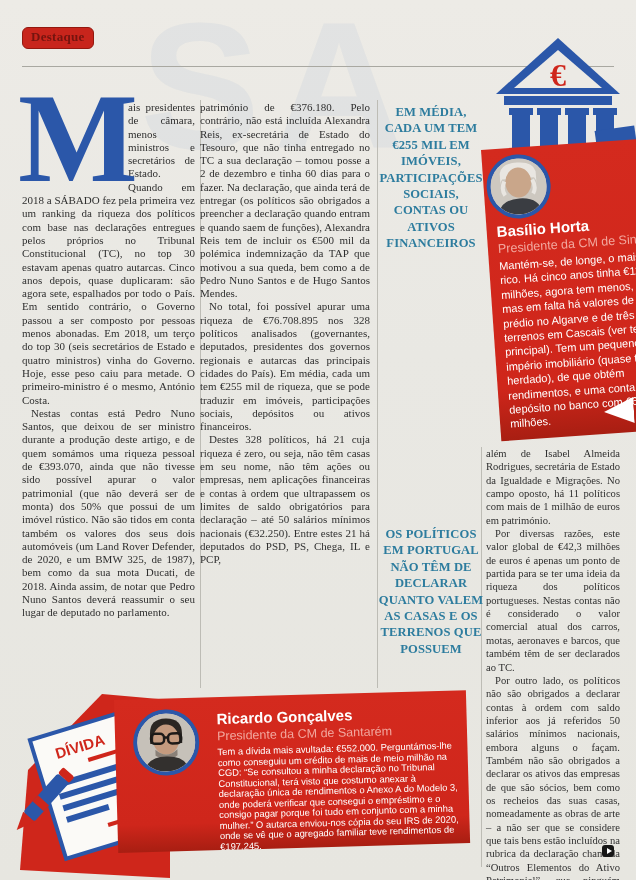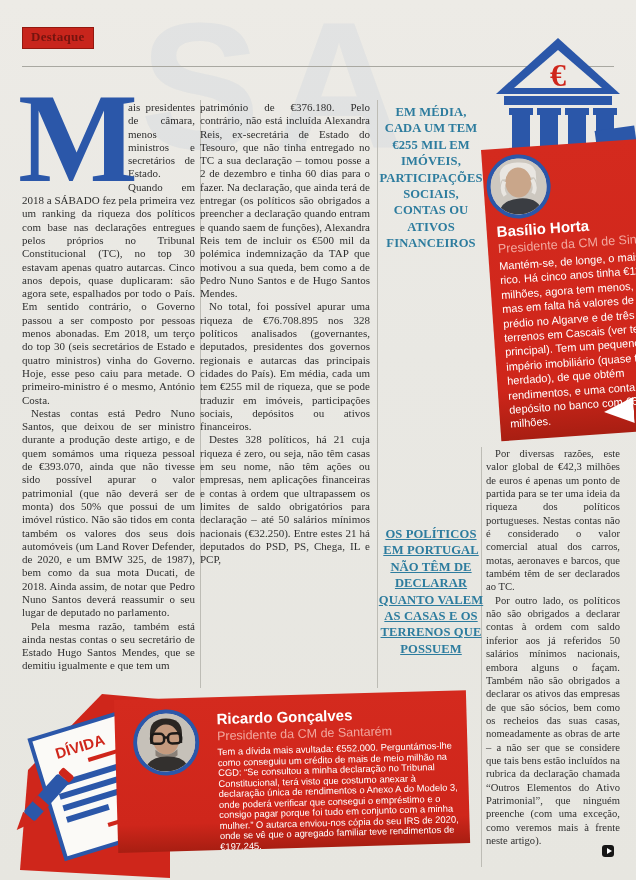--- a/index.html
+++ b/index.html
@@ -1,41 +1,41 @@
 <!DOCTYPE html>
 <html><head>
 <meta charset="utf-8">
 <style>
   html,body{margin:0;padding:0;}
   .page{position:relative;width:636px;height:880px;overflow:hidden;
         background:linear-gradient(180deg,#edebe6 0%,#e9e8e3 40%,#e7e6e0 100%);
         font-family:"Liberation Serif",serif;color:#2f2f2f;}
   .tag{position:absolute;left:22px;top:27px;background:#c8251c;color:#74140f;
        font:bold 13px/16px "Liberation Serif",serif;padding:1px 8px 3px;border:1px solid #93180f;
-       border-radius:0;letter-spacing:.3px;}
+       border-radius:6px;letter-spacing:.3px;}
   .rule{position:absolute;left:22px;top:66px;width:592px;height:1px;background:#a9a8a1;}
   .ghost{position:absolute;left:140px;top:-18px;font:bold 180px "Liberation Sans",sans-serif;
          color:rgba(105,140,185,.08);letter-spacing:14px;}
   .vline{position:absolute;width:1px;background:#bdbcb5;}
   .v1{left:200px;top:100px;height:588px;}
   .v2{left:377px;top:100px;height:588px;}
   .v3{left:481px;top:447px;height:420px;}
   .col{position:absolute;text-align:justify;font-size:11px;line-height:13.3px;}
   .col p{margin:0;}
   .col p.ind{text-indent:9px;}
   .col1{left:22px;top:101px;width:173px;}
   .col2{left:200px;top:101px;width:170px;}
   .col3{left:486px;top:447px;width:134px;font-size:10.6px;line-height:13.35px;}
   .dropcap{float:left;width:101px;height:89px;position:relative;margin:3px 5px 0 0;}
   .dropcap span{position:absolute;left:-4px;top:-29px;font:bold 127px/127px "Liberation Serif",serif;
                 color:#2b57a9;letter-spacing:-6px;}
   .pq{position:absolute;width:106px;text-align:center;
       font:bold 12.6px/16.4px "Liberation Serif",serif;color:#2d7c9e;letter-spacing:.1px;}
   .pq1{left:378px;top:104px;}
-  .pq2{left:378px;top:526px;text-decoration:underline;}
+  .pq2{left:378px;top:526px;}
   .bank{position:absolute;left:492px;top:32px;}
   .bluecorner{position:absolute;left:598px;top:128px;width:40px;height:52px;
               background:#2b57a9;transform:rotate(-8deg);}
   .profile{position:absolute;font-family:"Liberation Sans",sans-serif;color:#fff;
            background:linear-gradient(180deg,#d42a1e 0%,#cf261b 82%,#a81e12 100%);}
   .basilio{left:481px;top:150px;width:172px;height:292px;transform:rotate(-4deg);transform-origin:left top;}
   .ricardo{left:114px;top:700px;width:352px;height:153px;transform:rotate(-1.6deg);transform-origin:left top;}
   .photo{position:absolute;border-radius:50%;border:4px solid #2b57a9;overflow:hidden;background:#cfcac2;}
   .basilio .photo{left:3px;top:7px;width:56px;height:56px;}
   .ricardo .photo{left:18px;top:11px;width:58px;height:58px;}
@@ -67,21 +67,20 @@
 
   <div class="vline v1"></div>
   <div class="vline v2"></div>
   <div class="vline v3"></div>
 
   <div class="col col1">
     <p><span class="dropcap">
           <span>M</span>
         </span><span>ais presidentes de câmara, menos ministros e secretários de Estado. Quando em 2018 a SÁBADO fez pela primeira vez um ranking da riqueza dos políticos com base nas declarações entregues pelos próprios no Tribunal Constitucional (TC), no top 30 estavam apenas quatro autarcas. Cinco anos depois, quase duplicaram: são agora sete, espalhados por todo o País. Em sentido contrário, o Governo passou a ser composto por pessoas menos abonadas. Em 2018, um terço do top 30 (seis secretários de Estado e quatro ministros) vinha do Governo. Hoje, esse peso caiu para metade. O primeiro-ministro é o mesmo, António Costa.</span></p>
     <p class="ind">Nestas contas está Pedro Nuno Santos, que deixou de ser ministro durante a produção deste artigo, e de quem somámos uma riqueza pessoal de €393.070, ainda que não tivesse sido possível apurar o valor patrimonial (que não deverá ser de monta) dos 50% que possui de um imóvel rústico. Não são tidos em conta também os valores dos seus dois automóveis (um Land Rover Defender, de 2020, e um BMW 325, de 1987), bem como da sua mota Ducati, de 2018. Ainda assim, de notar que Pedro Nuno Santos deverá reassumir o seu lugar de deputado no parlamento.</p>
-    <p class="ind">Pela mesma razão, também está ainda nestas contas o seu secretário de Estado Hugo Santos Mendes, que se demitiu igualmente e que tem um</p>
   </div>
 
   <div class="col col2">
     <p>património de €376.180. Pelo contrário, não está incluída Alexandra Reis, ex-secretária de Estado do Tesouro, que não tinha entregado no TC a sua declaração – tomou posse a 2 de dezembro e tinha 60 dias para o fazer. Na declaração, que ainda terá de entregar (os políticos são obrigados a preencher a declaração quando entram e quando saem de funções), Alexandra Reis tem de incluir os €500 mil da polémica indemnização da TAP que motivou a sua queda, bem como a de Pedro Nuno Santos e de Hugo Santos Mendes.</p>
     <p class="ind">No total, foi possível apurar uma riqueza de €76.708.895 nos 328 políticos analisados (governantes, deputados, presidentes dos governos regionais e autarcas das principais cidades do País). Em média, cada um tem €255 mil de riqueza, que se pode traduzir em imóveis, participações sociais, depósitos ou ativos financeiros.</p>
     <p class="ind">Destes 328 políticos, há 21 cuja riqueza é zero, ou seja, não têm casas em seu nome, não têm ações ou empresas, nem aplicações financeiras e contas à ordem que ultrapassem os limites de saldo obrigatórios para declaração – até 50 salários mínimos nacionais (€32.250). Entre estes 21 há deputados do PSD, PS, Chega, IL e PCP,</p>
   </div>
 
   <div class="pq pq1">EM MÉDIA, CADA UM TEM €255 MIL EM IMÓVEIS, PARTICIPAÇÕES SOCIAIS, CONTAS OU ATIVOS FINANCEIROS</div>
   <div class="pq pq2">OS POLÍTICOS EM PORTUGAL NÃO TÊM DE DECLARAR QUANTO VALEM AS CASAS E OS TERRENOS QUE POSSUEM</div>
@@ -121,20 +120,21 @@
         <path d="M14 22 Q10 30 14 36 M42 22 Q46 30 42 36" stroke="#e9e6e1" stroke-width="4" fill="none"></path>
       </svg>
     </div>
     <div class="pname">Basílio Horta</div>
     <div class="prole">Presidente da CM de Sintra</div>
     <div class="pbio">Mantém-se, de longe, o mais rico. Há cinco anos tinha €11,5 milhões, agora tem menos, mas em falta há valores de um prédio no Algarve e de três terrenos em Cascais (ver texto principal). Tem um pequeno império imobiliário (quase todo herdado), de que obtém rendimentos, e uma conta depósito no banco com €6,2 milhões.</div>
   </div>
   <div class="arrowL"></div>
 
   <div class="col col3">
+    <p>além de Isabel Almeida Rodrigues, secretária de Estado da Igualdade e Migrações. No campo oposto, há 11 políticos com mais de 1 milhão de euros em património.</p>
     <p class="ind">Por diversas razões, este valor global de €42,3 milhões de euros é apenas um ponto de partida para se ter uma ideia da riqueza dos políticos portugueses. Nestas contas não é considerado o valor comercial atual dos carros, motas, aeronaves e barcos, que também têm de ser declarados ao TC.</p>
     <p class="ind">Por outro lado, os políticos não são obrigados a declarar contas à ordem com saldo inferior aos já referidos 50 salários mínimos nacionais, embora alguns o façam. Também não são obrigados a declarar os ativos das empresas de que são sócios, bem como os recheios das suas casas, nomeadamente as obras de arte – a não ser que se considere que tais bens estão incluídos na rubrica da declaração chamada “Outros Elementos do Ativo Patrimonial”, que ninguém preenche (com uma exceção, como veremos mais à frente neste artigo).</p>
 
   </div>
 
   <svg class="divida" width="170" height="192" viewBox="0 0 170 192">
     <polygon points="28,82 102,6 170,12 170,190 20,182" fill="#cf261b"></polygon>
     <g transform="rotate(-17 92 98)">
       <rect x="46" y="36" width="92" height="124" fill="#fbfaf7" stroke="#2b57a9" stroke-width="4"></rect>
       <text x="92" y="62" text-anchor="middle" font-family="Liberation Sans, sans-serif" font-weight="bold" font-size="15" fill="#cf261b">DÍVIDA</text>

